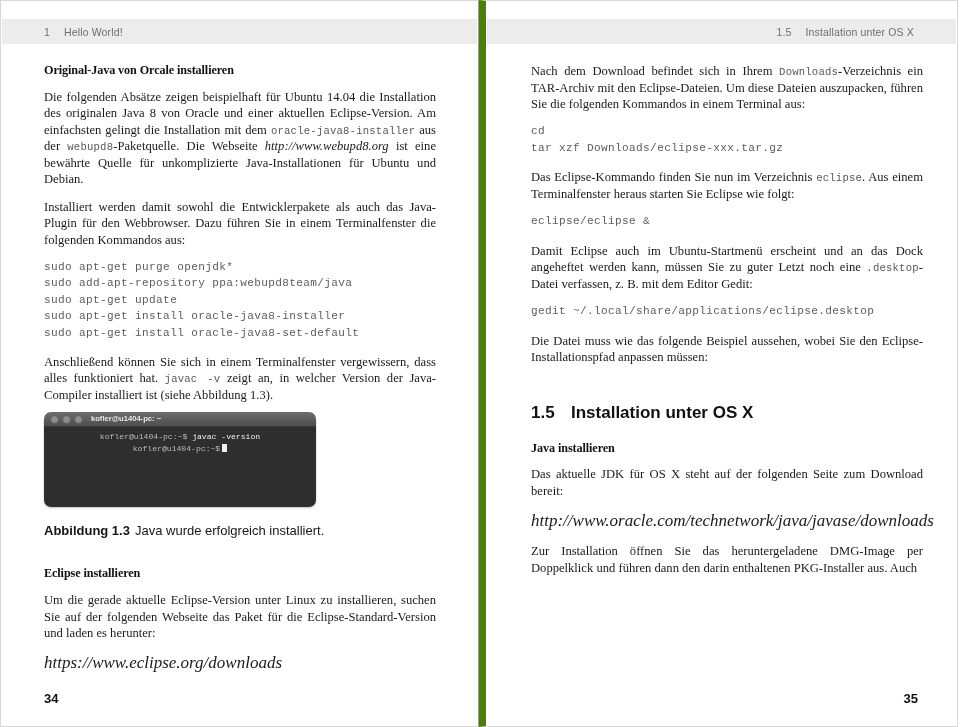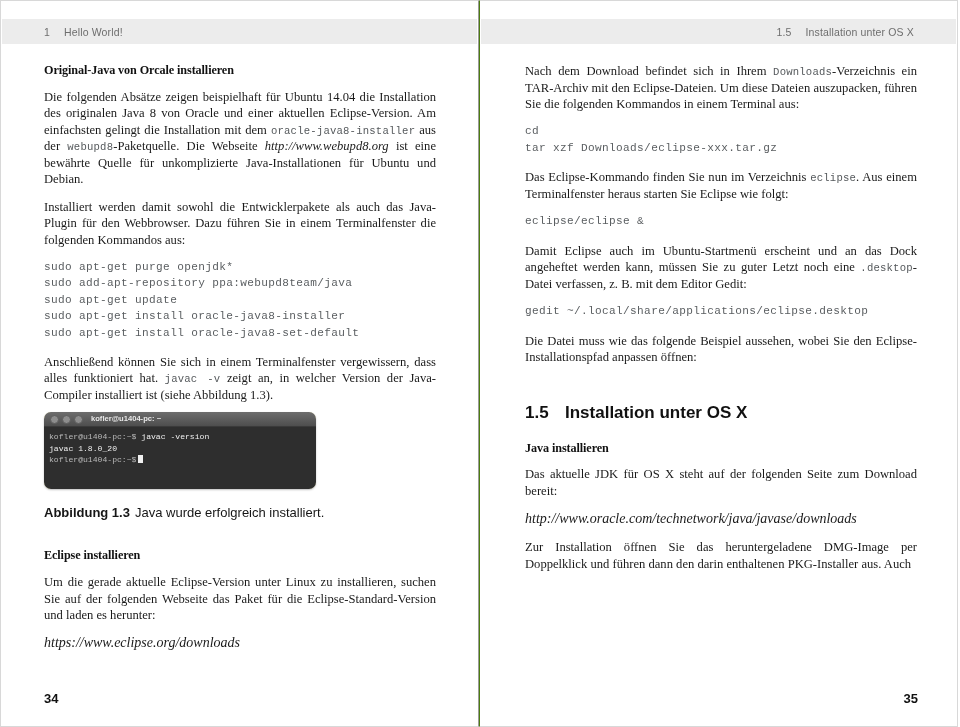--- a/index.html
+++ b/index.html
@@ -23,21 +23,21 @@
   }
   .page {
     position: relative;
     width: 479px;
     height: 727px;
     background: #ffffff;
     box-sizing: border-box;
     border: 1px solid #d8d8d8;
   }
   .page.left  { border-right: 1px solid #9a9a9a; }
-  .page.right { border-left: 1px solid #4d7c0f; }
+  .page.right { border-left: 7px solid #4d7c0f; }
 
   
   .runhead {
     position: absolute;
     left: 1px;
     right: 1px;
     top: 18px;
     height: 25px;
     background: #ececec;
     display: flex;
@@ -99,21 +99,21 @@
     font-size: 11.1px;
     color: #5a5e61;
     line-height: 1.48;
     margin: 0 0 13px 0;
     letter-spacing: .35px;
     white-space: pre;
   }
   p.url {
     margin: 0 0 11px 0;
     font-style: italic;
-    font-size: 14px;
+    font-size: 17px;
   }
 
   
   .figwrap { margin: 9px 0 0 0; }
   .term {
     width: 272px;
     background: #fef9c3;
     border-radius: 7px;
     overflow: hidden;
     box-shadow: 0 1px 2px rgba(0,0,0,.25);
@@ -133,27 +133,28 @@
     border: 1px solid #5c5c5c;
   }
   .term-title {
     font-family: "Liberation Sans", sans-serif;
     font-size: 7.6px;
     font-weight: bold;
     color: #e8e8e8;
     white-space: nowrap;
   }
   .term-body {
-    padding: 4px 5px 6px 5px;
+    padding: 4px 5px 24px 5px;
     font-family: "Liberation Mono", monospace;
     font-size: 8.1px;
     line-height: 1.42;
     color: #f0f0f0;
     background: #2e2e2e;
     min-height: 52px;
+    text-align: center;
   }
   .prompt { color: #b9b9b9; }
   .cursor {
     display: inline-block;
     width: 5px; height: 8px;
     background: #f0f0f0;
     vertical-align: -1px;
     margin-left: 2px;
   }
   p.caption {
@@ -211,21 +212,20 @@
           <div class="term-bar">
             <span class="dots">
               <span class="dot"></span>
               <span class="dot"></span>
               <span class="dot"></span>
             </span>
             <span class="term-title">kofler@u1404-pc: ~</span>
           </div>
           <div class="term-body">
             <div><span class="prompt">kofler@u1404-pc:~$</span><span> javac -version</span></div>
-            <div>javac 1.8.0_20</div>
             <div><span class="prompt">kofler@u1404-pc:~$</span><span class="cursor"></span></div>
           </div>
         </div>
         <p class="caption"><span class="lbl">Abbildung 1.3</span><span>Java wurde erfolgreich installiert.</span></p>
       </div>
 
       <div class="spacer"></div>
 
       <h3 class="sub">Eclipse installieren</h3>
 
@@ -253,21 +253,21 @@
 tar xzf Downloads/eclipse-xxx.tar.gz</pre>
 
       <p class="para"><span>Das Eclipse-Kommando finden Sie nun im Verzeichnis </span><span class="mono">eclipse</span><span>. Aus einem Terminalfenster heraus starten Sie Eclipse wie folgt:</span></p>
 
       <pre class="code">eclipse/eclipse &amp;</pre>
 
       <p class="para"><span>Damit Eclipse auch im Ubuntu-Startmenü erscheint und an das Dock angeheftet werden kann, müssen Sie zu guter Letzt noch eine </span><span class="mono">.desktop</span><span>-Datei verfassen, z. B. mit dem Editor Gedit:</span></p>
 
       <pre class="code">gedit ~/.local/share/applications/eclipse.desktop</pre>
 
-      <p class="para">Die Datei muss wie das folgende Beispiel aussehen, wobei Sie den Eclipse-Installationspfad anpassen öffnen:</p>
+      <p class="para">Die Datei muss wie das folgende Beispiel aussehen, wobei Sie den Eclipse-Installationspfad anpassen müssen:</p>
 
 
       <div class="spacer"></div>
 
       <h2 class="sect">
           <span class="snum">1.5</span>
           <span>Installation unter OS X</span>
         </h2>
 
       <h3 class="sub">Java installieren</h3>

